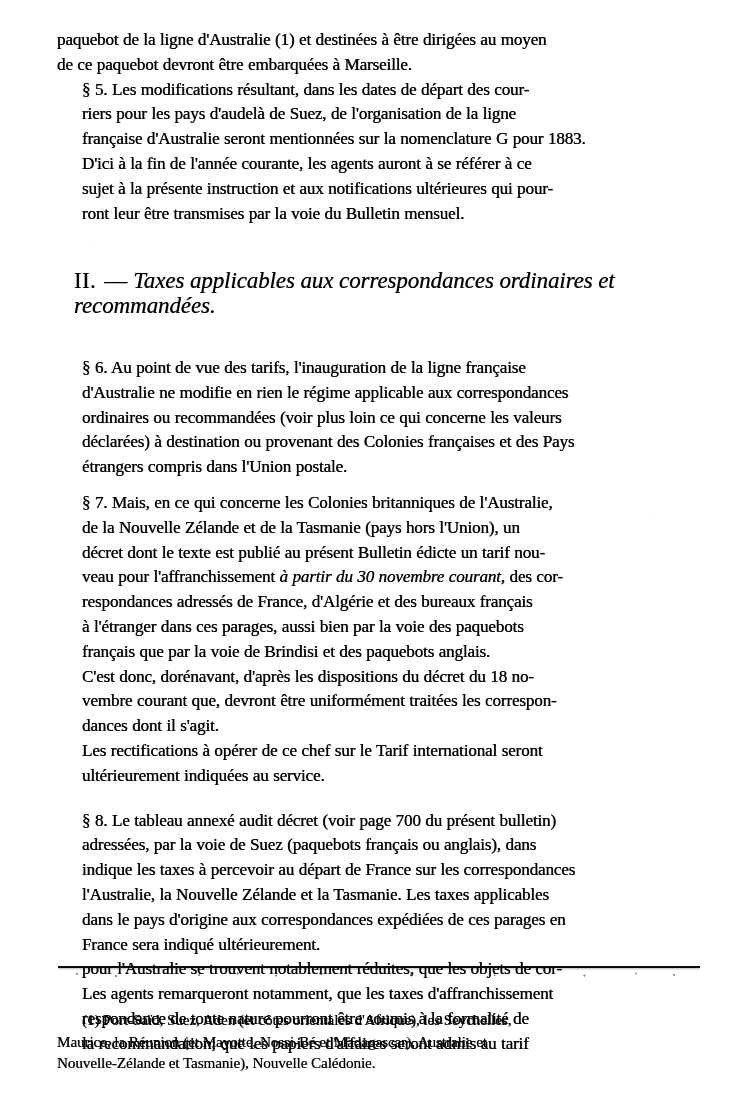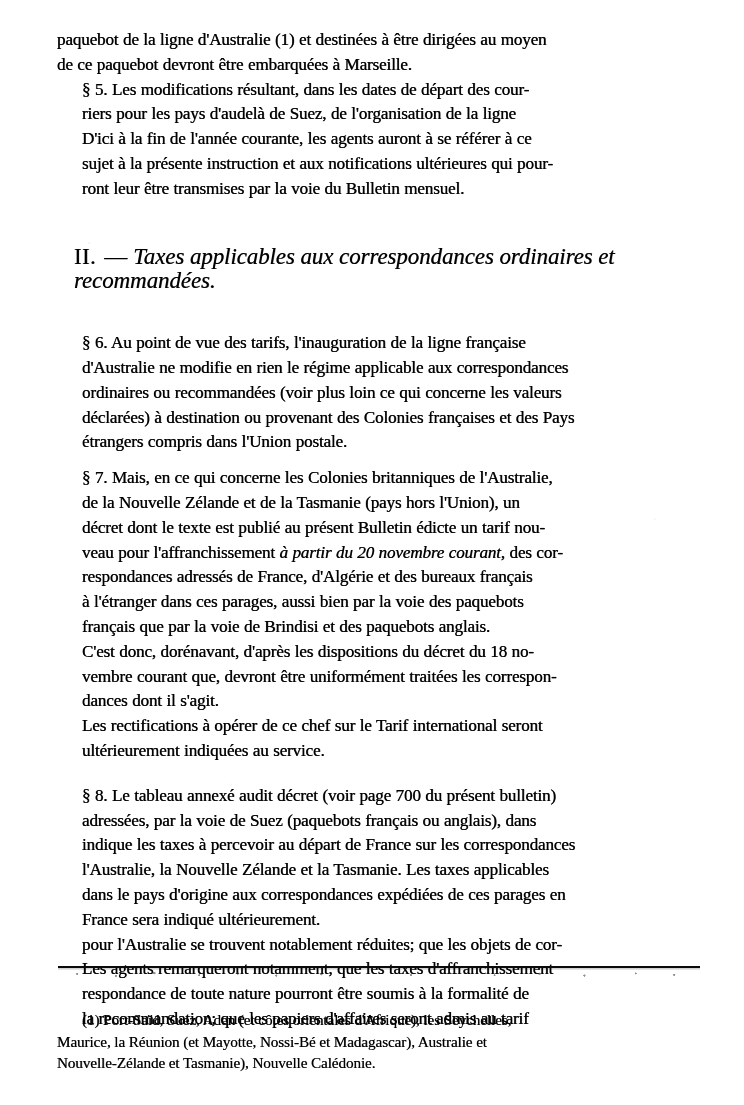--- a/index.html
+++ b/index.html
@@ -147,20 +147,21 @@
 
     <p class="para noindent">
       <span class="lb">paquebot de la ligne d'Australie (1) et destinées à être dirigées au moyen</span>
       <span class="lb">de ce paquebot devront être embarquées à Marseille.</span>
     </p>
 
 
     <p class="para indent">
       <span class="lb">§ 5. Les modifications résultant, dans les dates de départ des cour-</span>
       <span class="lb">riers pour les pays d'audelà de Suez, de l'organisation de la ligne</span>
+      <span class="lb">française d'Australie seront mentionnées sur la nomenclature G pour 1883.</span>
       <span class="lb">D'ici à la fin de l'année courante, les agents auront à se référer à ce</span>
       <span class="lb">sujet à la présente instruction et aux notifications ultérieures qui pour-</span>
       <span class="lb">ront leur être transmises par la voie du Bulletin mensuel.</span>
     </p>
 
     <div class="spacer-lg"></div>
 
     <p class="section-heading">
       <span class="num">II.</span><span class="dash">—</span><span>Taxes applicables aux correspondances ordinaires et recommandées.</span>
     </p>
@@ -174,21 +175,21 @@
       <span class="lb">déclarées) à destination ou provenant des Colonies françaises et des Pays</span>
       <span class="lb">étrangers compris dans l'Union postale.</span>
     </p>
 
     <div class="spacer-sm"></div>
 
     <p class="para indent">
       <span class="lb">§ 7. Mais, en ce qui concerne les Colonies britanniques de l'Australie,</span>
       <span class="lb">de la Nouvelle Zélande et de la Tasmanie (pays hors l'Union), un</span>
       <span class="lb">décret dont le texte est publié au présent Bulletin édicte un tarif nou-</span>
-      <span class="lb"><span>veau pour l'affranchissement </span><em class="it">à partir du 20 novembre courant,</em><span> des cor-</span></span>
+      <span class="lb"><span>veau pour l'affranchissement </span><em class="it">à partir du 30 novembre courant,</em><span> des cor-</span></span>
       <span class="lb">respondances adressés de France, d'Algérie et des bureaux français</span>
       <span class="lb">à l'étranger dans ces parages, aussi bien par la voie des paquebots</span>
       <span class="lb">français que par la voie de Brindisi et des paquebots anglais.</span>
     </p>
 
     <p class="para indent">
       <span class="lb">C'est donc, dorénavant, d'après les dispositions du décret du 18 no-</span>
       <span class="lb">vembre courant que, devront être uniformément traitées les correspon-</span>
       <span class="lb">dances dont il s'agit.</span>
     </p>

